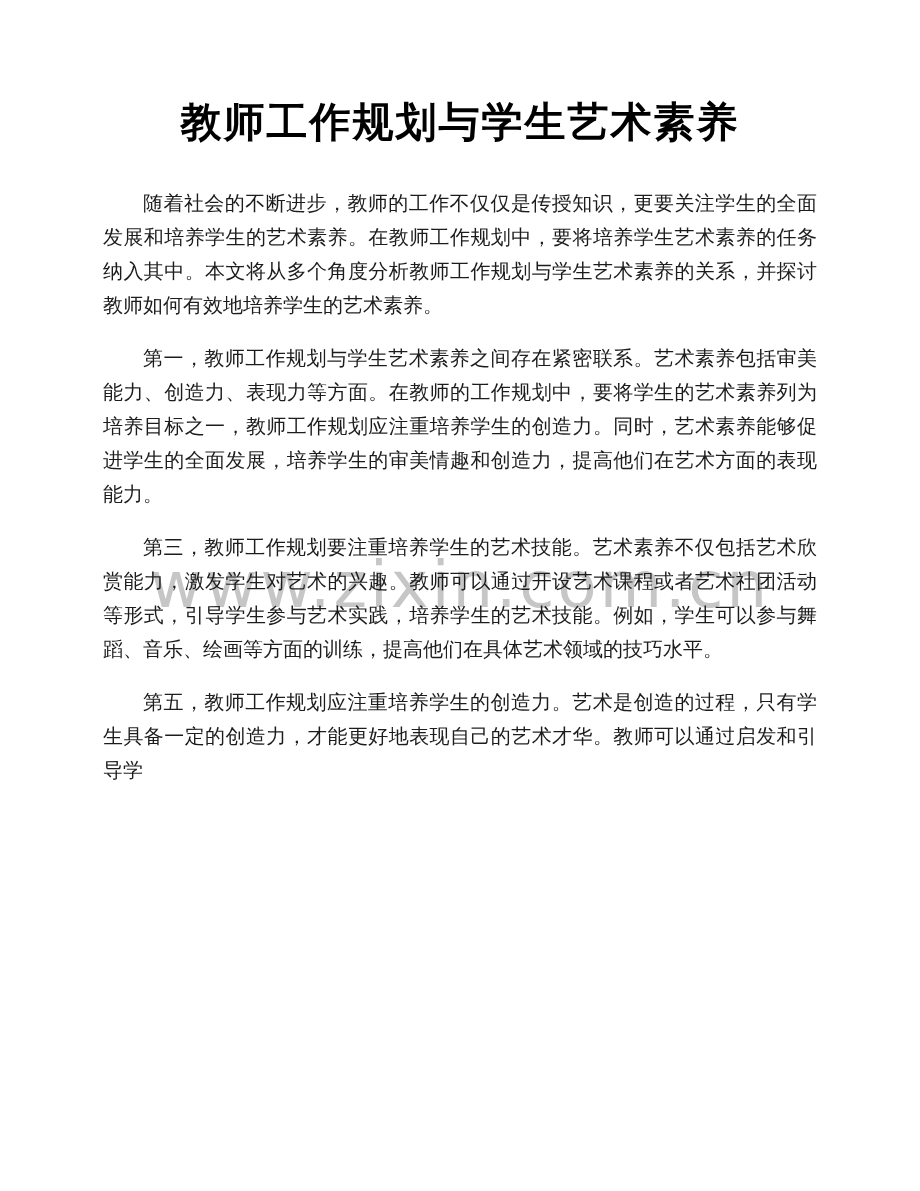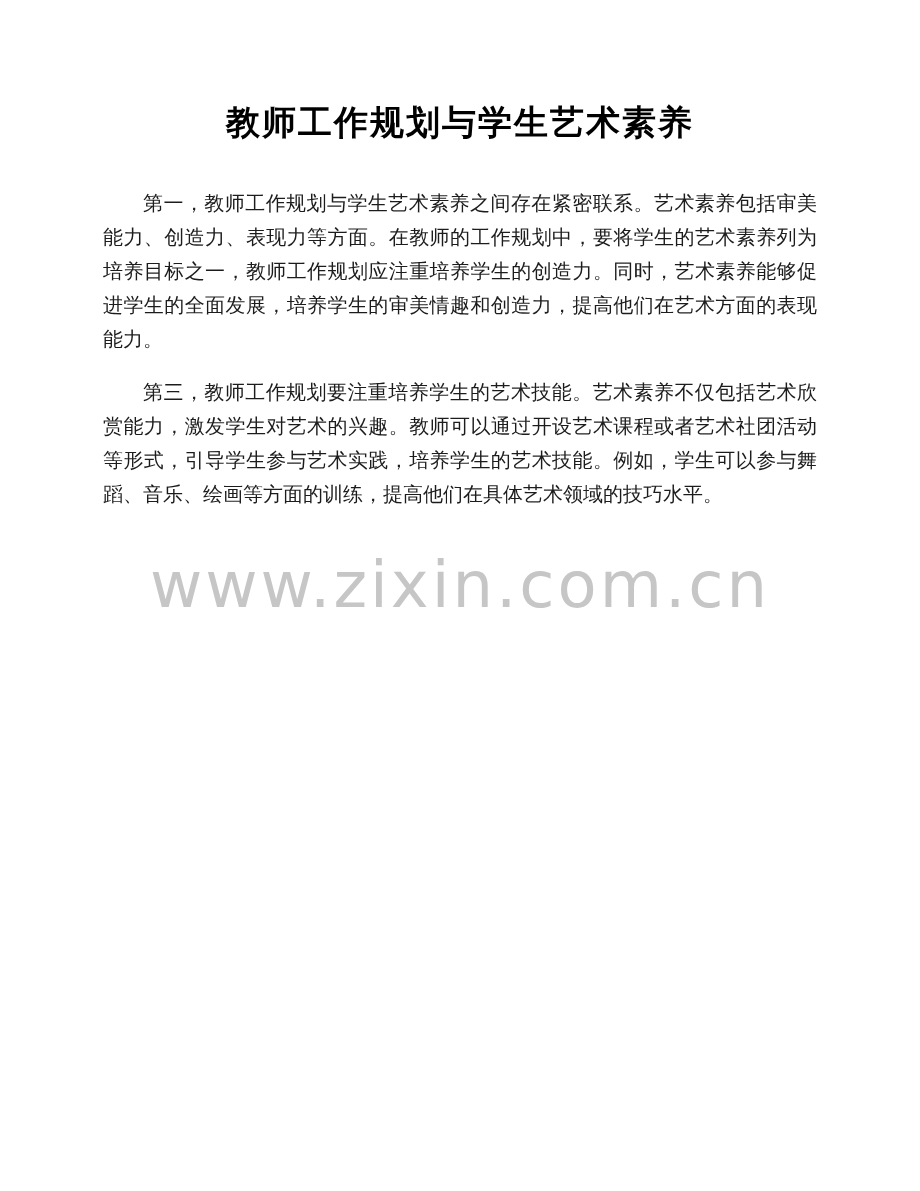--- a/index.html
+++ b/index.html
@@ -31,21 +31,21 @@
     position: absolute;
     left: 103px;
     top: 98px;
     width: 714px;
     z-index: 1;
   }
   .doc-title {
     margin: 0 0 40px 0;
     font-family: "Liberation Sans", "DejaVu Sans", sans-serif;
     font-weight: bold;
-    font-size: 34px;
+    font-size: 41px;
     line-height: 48px;
     letter-spacing: 2px;
     text-align: center;
     color: #000000;
   }
   .para {
     margin: 0 0 19px 0;
     font-family: "Liberation Serif", "DejaVu Serif", serif;
     font-size: 20px;
     line-height: 34px;
@@ -58,22 +58,24 @@
 <body>
 
 <div class="page">
 
   <div class="watermark">www.zixin.com.cn</div>
 
   <div class="content">
 
     <h1 class="doc-title">教师工作规划与学生艺术素养</h1>
 
+    <p class="para">随着社会的不断进步，教师的工作不仅仅是传授知识，更要关注学生的全面发展和培养学生的艺术素养。在教师工作规划中，要将培养学生艺术素养的任务纳入其中。本文将从多个角度分析教师工作规划与学生艺术素养的关系，并探讨教师如何有效地培养学生的艺术素养。</p>
 
     <p class="para">第一，教师工作规划与学生艺术素养之间存在紧密联系。艺术素养包括审美能力、创造力、表现力等方面。在教师的工作规划中，要将学生的艺术素养列为培养目标之一，教师工作规划应注重培养学生的创造力。同时，艺术素养能够促进学生的全面发展，培养学生的审美情趣和创造力，提高他们在艺术方面的表现能力。</p>
 
 
     <p class="para">第三，教师工作规划要注重培养学生的艺术技能。艺术素养不仅包括艺术欣赏能力，激发学生对艺术的兴趣。教师可以通过开设艺术课程或者艺术社团活动等形式，引导学生参与艺术实践，培养学生的艺术技能。例如，学生可以参与舞蹈、音乐、绘画等方面的训练，提高他们在具体艺术领域的技巧水平。</p>
 
 
+    <p class="para">第五，教师工作规划应注重培养学生的创造力。艺术是创造的过程，只有学生具备一定的创造力，才能更好地表现自己的艺术才华。教师可以通过启发和引导学</p>
 
   </div>
 </div>
 
 </body></html>

